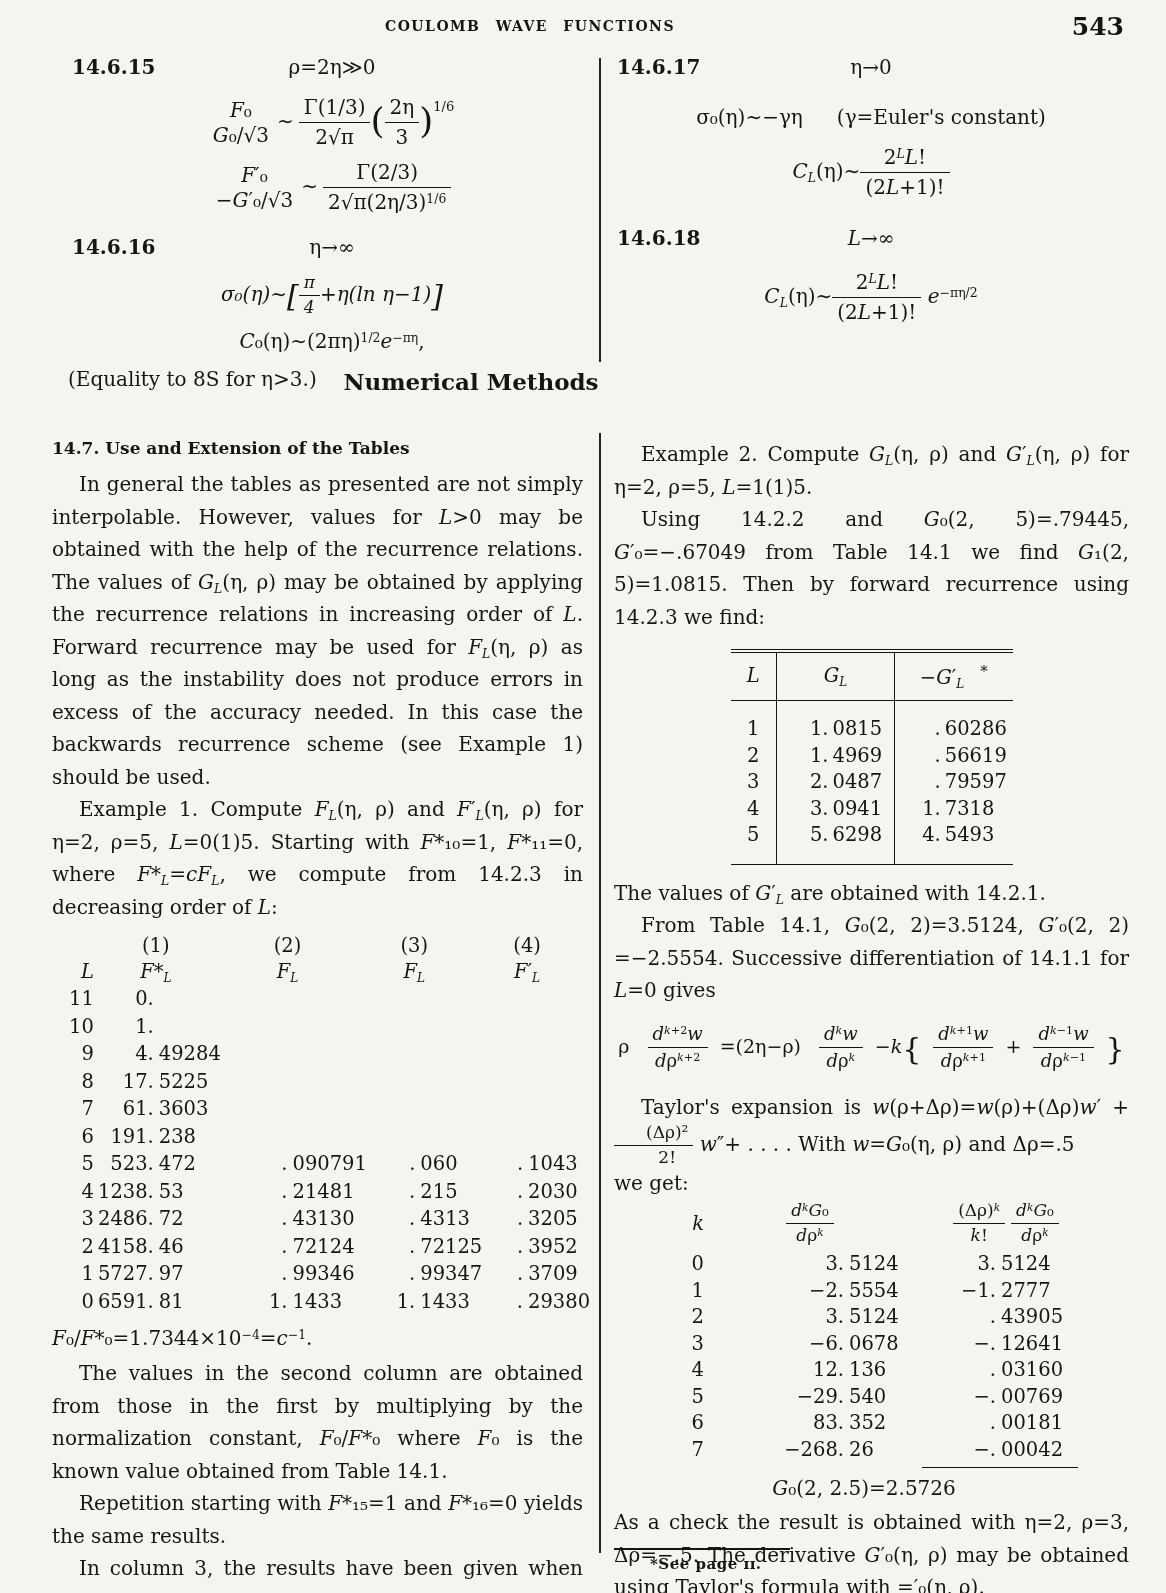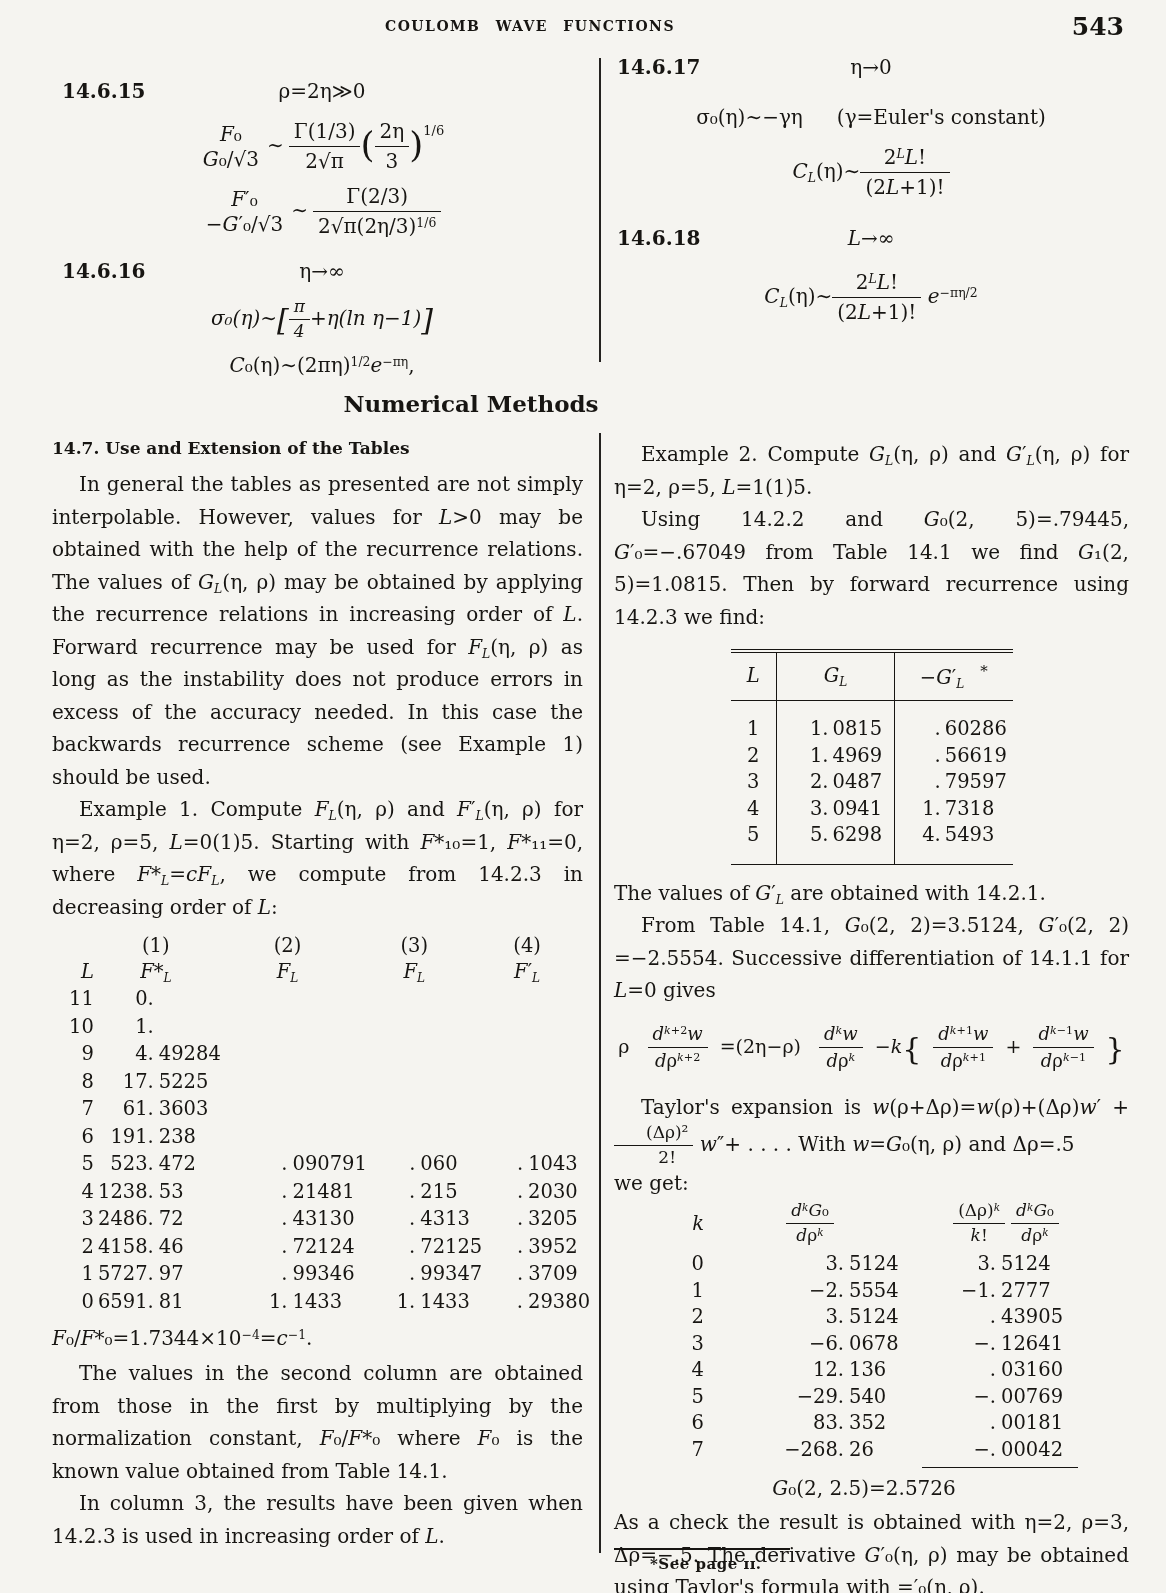--- a/index.html
+++ b/index.html
@@ -28,40 +28,40 @@
     position: absolute; top: 12px; right: 42px;
     font-size: 25px; font-weight: bold;
   }
 
   
   .vrule { position: absolute; width: 1.6px; background: #242220; }
   .vrule.top  { left: 599px; top: 58px;  height: 304px; }
   .vrule.body { left: 599px; top: 433px; height: 1120px; }
 
   
-  .topL { position: absolute; left: 58px;  top: 55px; width: 528px; margin-top: 24px; }
+  .topL { position: absolute; left: 68px;  top: 55px; width: 528px; }
   .topR { position: absolute; left: 613px; top: 55px; width: 516px; }
   .eqhead { position: relative; text-align: center; font-size: 20px; min-height: 28px; }
   .eqhead .eqlabel { position: absolute; left: 4px; top: 0; font-weight: bold; }
   .eqline { text-align: center; font-size: 20px; }
   .rel { margin: 0 5px; }
   .frac, .stack { display: inline-block; text-align: center; vertical-align: middle; line-height: 1.25; }
   .frac .n { display: block; border-bottom: 1.6px solid #171512; padding: 0 5px 2px; }
   .frac .d { display: block; padding: 2px 5px 0; }
   .stack .n, .stack .d { display: block; padding: 0 3px; }
   .frac.small { font-size: 17px; line-height: 1.15; }
   .bigp { font-size: 36px; vertical-align: middle; position: relative; top: -2px; }
   .bigbr { font-size: 30px; vertical-align: middle; }
   .pexp { font-size: 13px; position: relative; top: -17px; }
   .sidenote { margin-left: 34px; }
   .eqnote { font-size: 20px; margin-top: 14px; text-align: left; }
 
   
   .sechead {
-    position: absolute; top: 390px; left: 0; width: 942px;
+    position: absolute; top: 368px; left: 0; width: 942px;
     text-align: center; font-size: 23px; font-weight: bold;
   }
 
   
   .bodyL { position: absolute; left: 52px;  top: 430px; width: 531px; font-size: 20px; }
   .bodyR { position: absolute; left: 614px; top: 432px; width: 515px; font-size: 20px; }
   .subhead { text-align: left; font-weight: bold; font-size: 17px; margin: 8px 0 10px; }
   p { margin: 0; text-align: justify; line-height: 32.5px; }
   p.ind { text-indent: 27px; }
   p.noind { text-indent: 0; }
@@ -158,20 +158,21 @@
     </div>
 
     <div class="eqline" style="margin-top:10px;font-style:italic;">
       <span>σ₀(η)∼</span><span class="bigbr">[</span><span class="frac small"><span class="n">π</span><span class="d">4</span></span><span>+η(ln η−1)</span><span class="bigbr">]</span>
     </div>
 
     <div class="eqline" style="margin-top:12px;">
       <span><i>C</i>₀(η)∼(2πη)<sup>1/2</sup><i>e</i><sup>−πη</sup>,</span>
     </div>
 
+    <div class="eqnote">(Equality to 8S for η&gt;3.)</div>
   </div>
 
   <div class="topR">
 
     <div class="eqhead">
       <span class="eqlabel">14.6.17</span>
       <span class="eqcond">η→0</span>
     </div>
 
     <div class="eqline" style="margin-top:22px;">
@@ -344,20 +345,21 @@
           <span class="cfr f2">1433</span>
           <span class="cint i3">1.</span>
           <span class="cfr f3">1433</span>
           <span class="cint i4">.</span>
           <span class="cfr f4">29380</span>
         </div>
     </div>
 
     <p class="noind afterline"><i>F</i>₀/<i>F</i>*₀=1.7344×10<sup>−4</sup>=<i>c</i><sup>−1</sup>.</p>
     <p class="ind">The values in the second column are obtained from those in the first by multiplying by the normalization constant, <i>F</i>₀/<i>F</i>*₀ where <i>F</i>₀ is the known value obtained from <b>Table 14.1.</b></p>
+    <p class="ind">Repetition starting with <i>F</i>*₁₅=1 and <i>F</i>*₁₆=0 yields the same results.</p>
     <p class="ind">In column 3, the results have been given when <b>14.2.3</b> is used in increasing order of <i>L</i>.</p>
 
   </div>
 
   <div class="bodyR">
     <p class="ind" style="margin-top:6px;"><b>Example 2.</b>  Compute <i>G<sub>L</sub></i>(η, ρ) and <i>G</i>′<sub><i>L</i></sub>(η, ρ) for η=2, ρ=5, <i>L</i>=1(1)5.</p>
     <p class="ind">Using <b>14.2.2</b> and <i>G</i>₀(2, 5)=.79445, <i>G</i>′₀=−.67049 from <b>Table 14.1</b> we find <i>G</i>₁(2, 5)=1.0815.  Then by forward recurrence using <b>14.2.3</b> we find:</p>
 
     <table class="gt">
       <thead>

